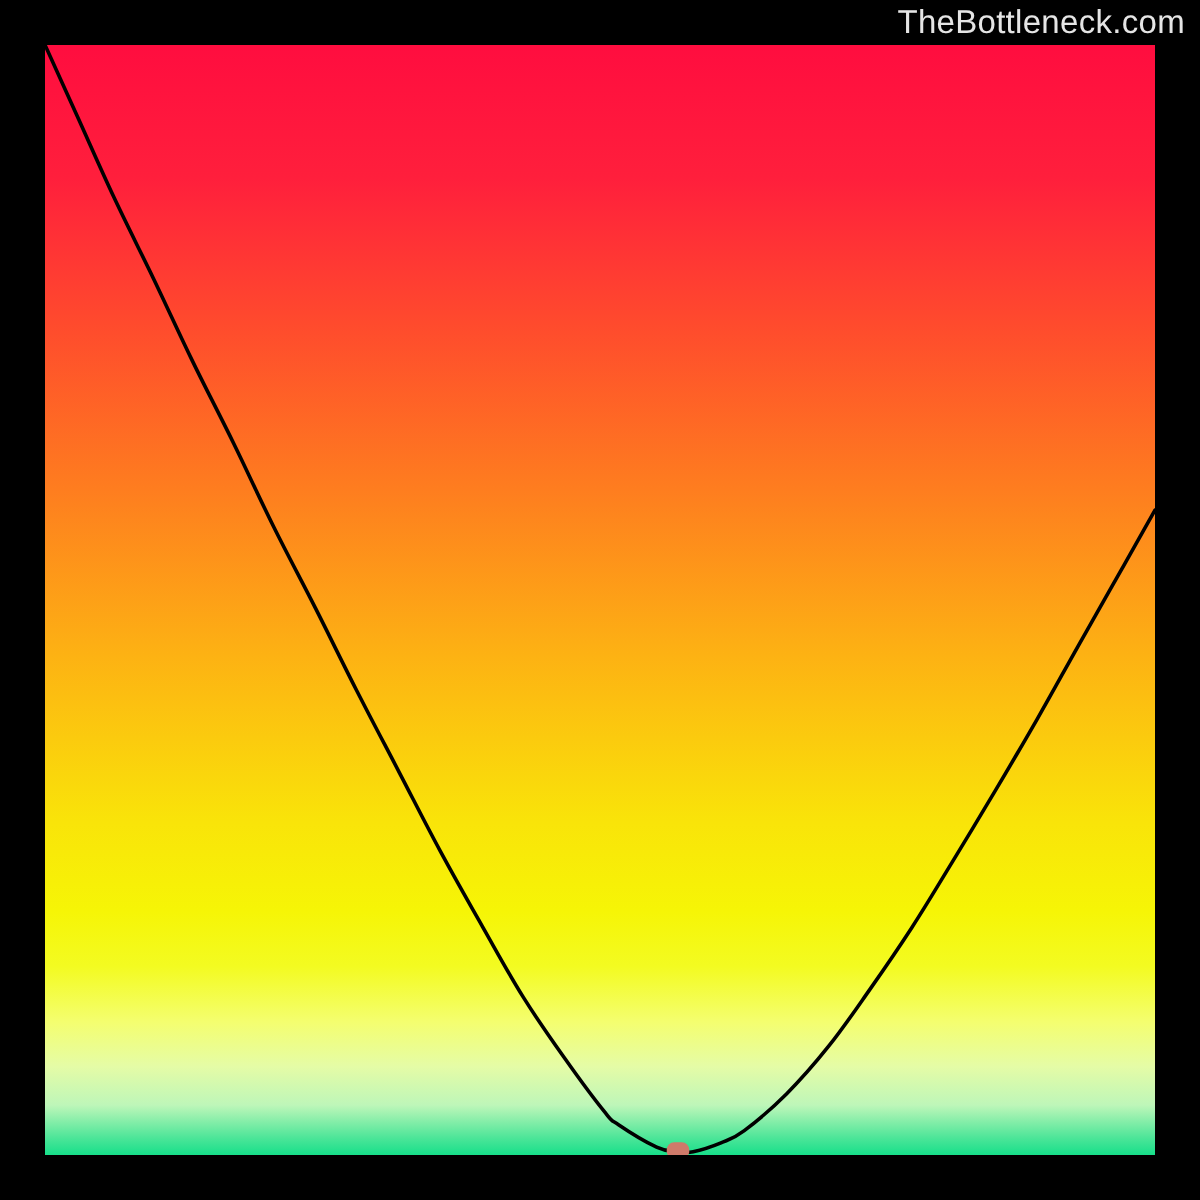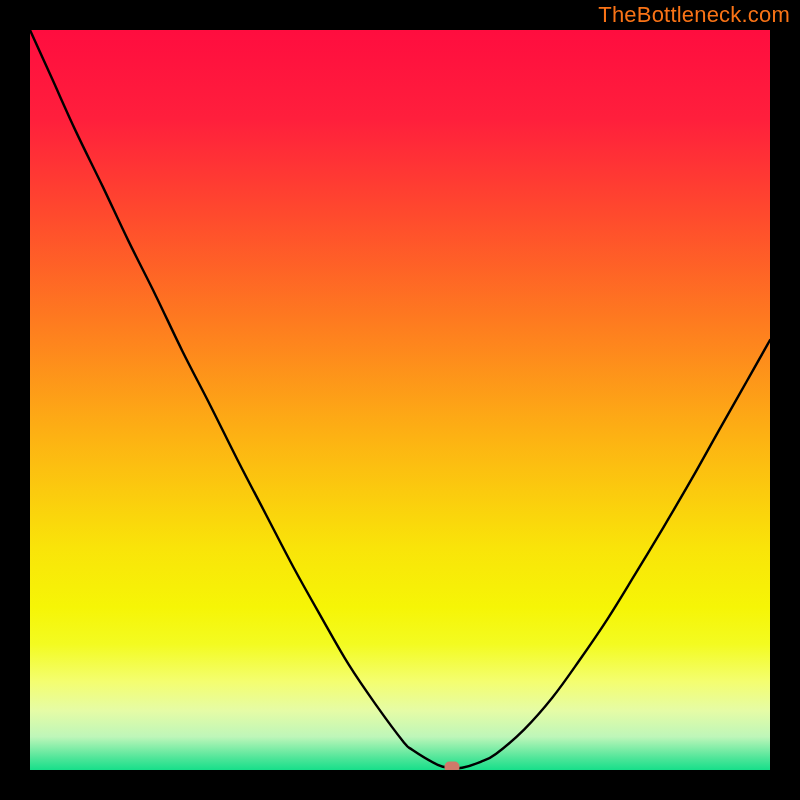--- a/index.html
+++ b/index.html
@@ -16,21 +16,21 @@
     left: 0;
     top: 0;
     width: 800px;
     height: 800px;
     background: #000;
   }
   .watermark {
     position: absolute;
     top: 2px;
     right: 10px;
-    color: #f97316;
+    color: #e5e5e5;
     font-size: 22px;
     font-weight: 500;
     letter-spacing: 0.2px;
   }
   .plot {
     position: absolute;
     left: 30px;
     top: 30px;
     width: 740px;
     height: 740px;

